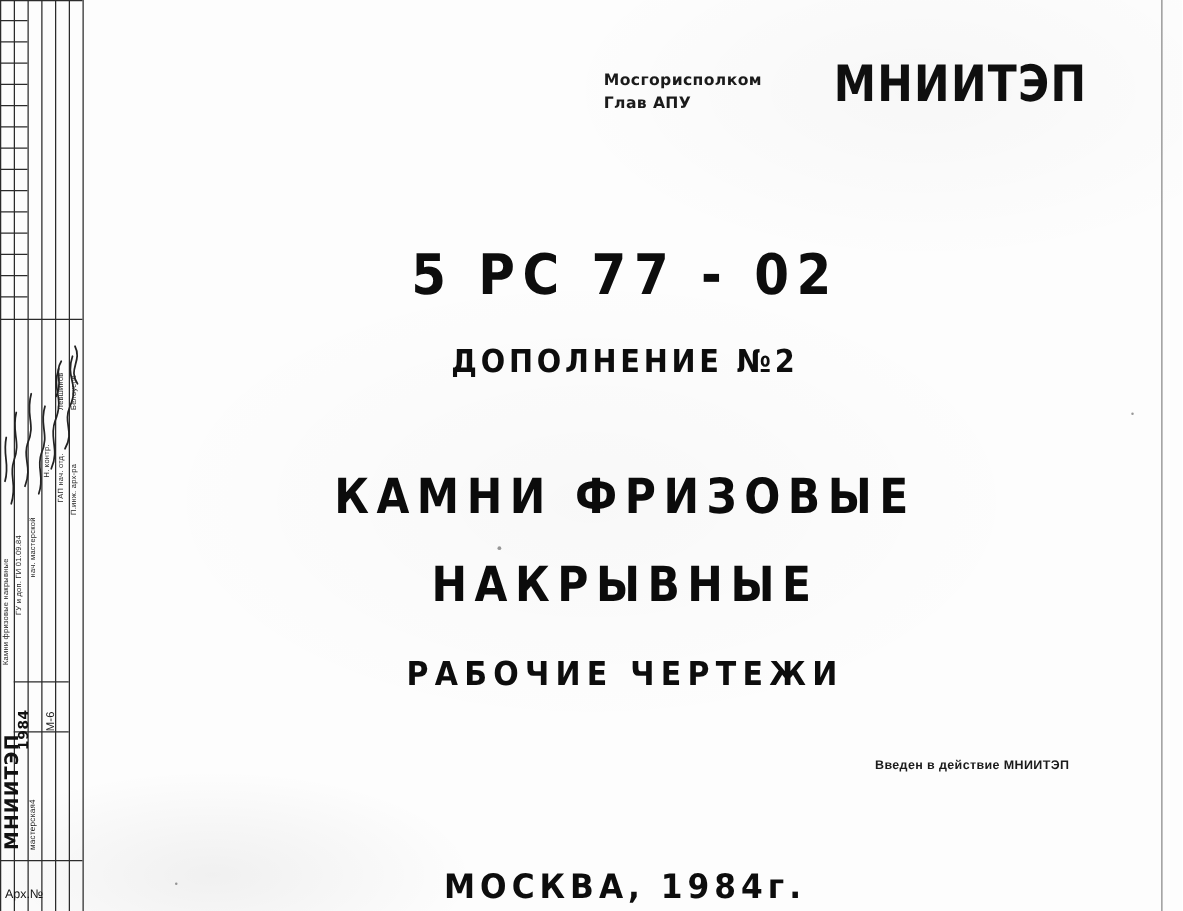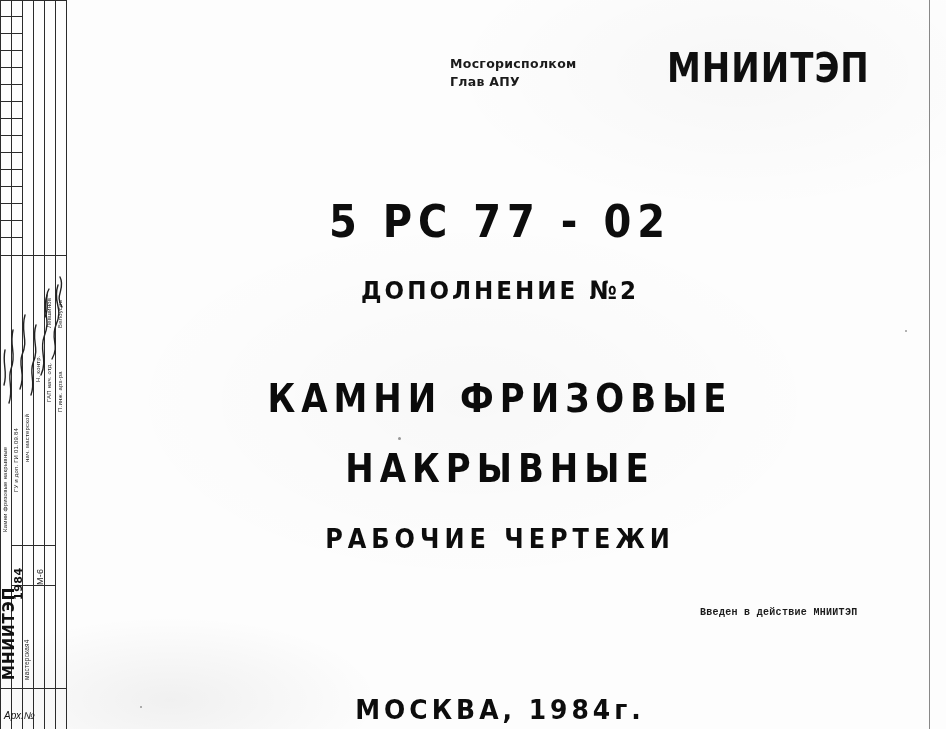--- a/index.html
+++ b/index.html
@@ -90,21 +90,20 @@
     font-size: 11px;
     letter-spacing: 0.5px;
     color: #111;
   }
   .arch-no {
     position: absolute;
     left: 4px;
     bottom: 8px;
     font-family: "Liberation Sans", sans-serif;
     font-size: 10px;
-    font-style: italic;
     color: #111;
     margin-top: 41px;
   }
 
   
   .scribble {
     position: absolute;
     pointer-events: none;
   }
 
@@ -114,21 +113,21 @@
     right: 16px;
     top: 0;
     bottom: 0;
     width: 1px;
     background: rgba(40,40,40,0.55);
   }
 
   
   .org {
     position: absolute;
-    left: 450px;
+    left: 483px;
     top: 55px;
     font-family: "DejaVu Sans", sans-serif;
     font-size: 12.5px;
     font-weight: 600;
     line-height: 1.45;
     letter-spacing: 0.3px;
     color: #1b1b1b;
   }
   .logo {
     position: absolute;
@@ -210,21 +209,21 @@
     letter-spacing: 5px;
     color: #0d0d0d;
     transform: scaleY(1.1);
   }
 
   
   .approval {
     position: absolute;
     left: 700px;
     top: 605px;
-    font-family: Liberation Mono, monospace;
+    font-family: Liberation Sans, sans-serif;
     font-size: 10px;
     font-weight: 700;
     line-height: 1.55;
     letter-spacing: 0.3px;
     color: #1b1b1b;
     white-space: nowrap;
   }
 
   
   .city {

